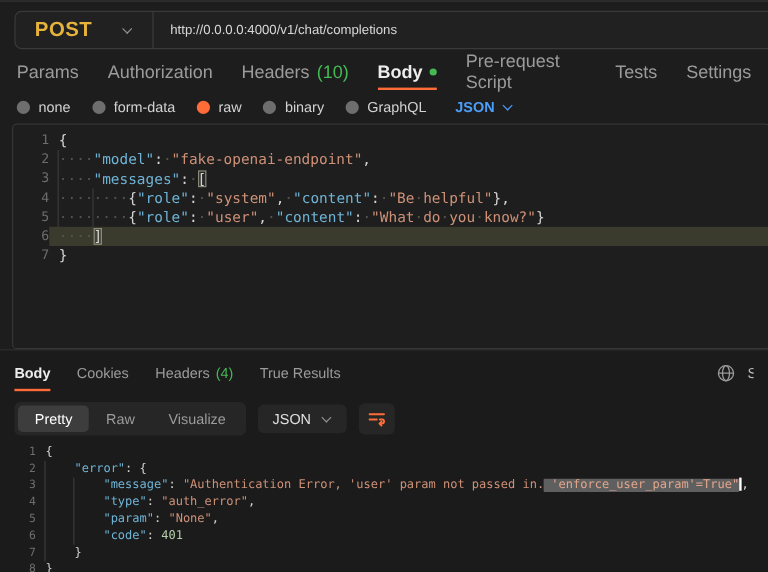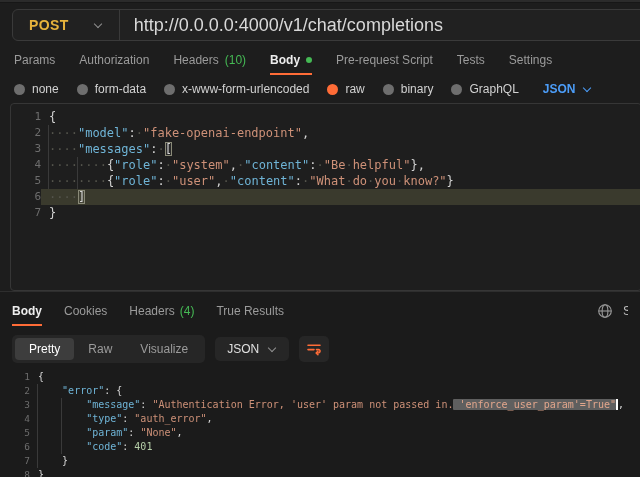--- a/index.html
+++ b/index.html
@@ -11,30 +11,30 @@
   body{font-family:"Liberation Sans",sans-serif;-webkit-font-smoothing:antialiased}
   .app{position:relative;width:640px;height:477px;overflow:hidden;background:#1d1d1d;color:#d4d4d4}
 
   .topstrip{height:3px;background:#2b2b2b;border-bottom:1px solid #171717}
 
   
   .url-row{position:relative;height:42px}
   .url-bar{position:absolute;left:12px;right:-10px;top:6px;height:32px;background:#212121;
            border:1px solid #3a3a3a;border-radius:6px;display:flex;align-items:center;overflow:hidden}
   .method-select{display:flex;align-items:center;padding:0 16px;height:100%;cursor:pointer}
-  .method{color:var(--method);font-weight:700;font-size:14px;letter-spacing:.4px}
+  .method{color:var(--method);font-weight:700;font-size:17px;letter-spacing:.4px}
   .chev{width:6px;height:6px;border-right:1.5px solid #8f8f8f;border-bottom:1.5px solid #8f8f8f;
         transform:rotate(45deg);display:inline-block;margin:-3px 2px 0 26px}
   .chev.blue{border-color:var(--blue);margin-left:8px}
   .chev.sm{margin-left:10px}
   .vdiv{width:1px;height:100%;background:#3a3a3a}
-  .url{color:#d8d8d8;font-size:18px;padding-left:14px;white-space:nowrap}
-
-  
-  .req-tabs{display:flex;gap:24px;padding:0 14px;height:30px;font-size:12px;color:#9b9b9b}
+  .url{color:#d8d8d8;font-size:11px;padding-left:14px;white-space:nowrap}
+
+  
+  .req-tabs{display:flex;gap:24px;padding:0 14px;height:30px;font-size:15px;color:#9b9b9b}
   .tab{position:relative;display:flex;align-items:center;gap:6px;height:100%;cursor:pointer}
   .tab .count{color:var(--green)}
   .tab.active{color:#ededed;font-weight:600}
   .tab.active::after{content:"";position:absolute;left:0;right:0;bottom:0;height:2px;background:var(--accent)}
   .dot{width:6px;height:6px;border-radius:50%;background:var(--green);display:inline-block}
 
   
   .body-modes{display:flex;align-items:center;gap:18px;height:28px;padding:0 14px;font-size:12px;color:#d2d2d2}
   .mode{display:flex;align-items:center;gap:7px;cursor:pointer}
   .radio{width:11px;height:11px;border-radius:50%;background:#6e6e6e;flex:none}
@@ -127,24 +127,20 @@
   <div class="body-modes">
     <span id="body-modes" style="display:flex;gap:18px;align-items:flex-start">
         <label class="mode">
           <span class="radio"></span>
           <span>none</span>
         </label>
         <label class="mode">
           <span class="radio"></span>
           <span>form-data</span>
         </label>
-        <label class="mode">
-          <span class="radio"></span>
-          <span>x-www-form-urlencoded</span>
-        </label>
         <label class="mode selected">
           <span class="radio"></span>
           <span>raw</span>
         </label>
         <label class="mode">
           <span class="radio"></span>
           <span>binary</span>
         </label>
         <label class="mode">
           <span class="radio"></span>

